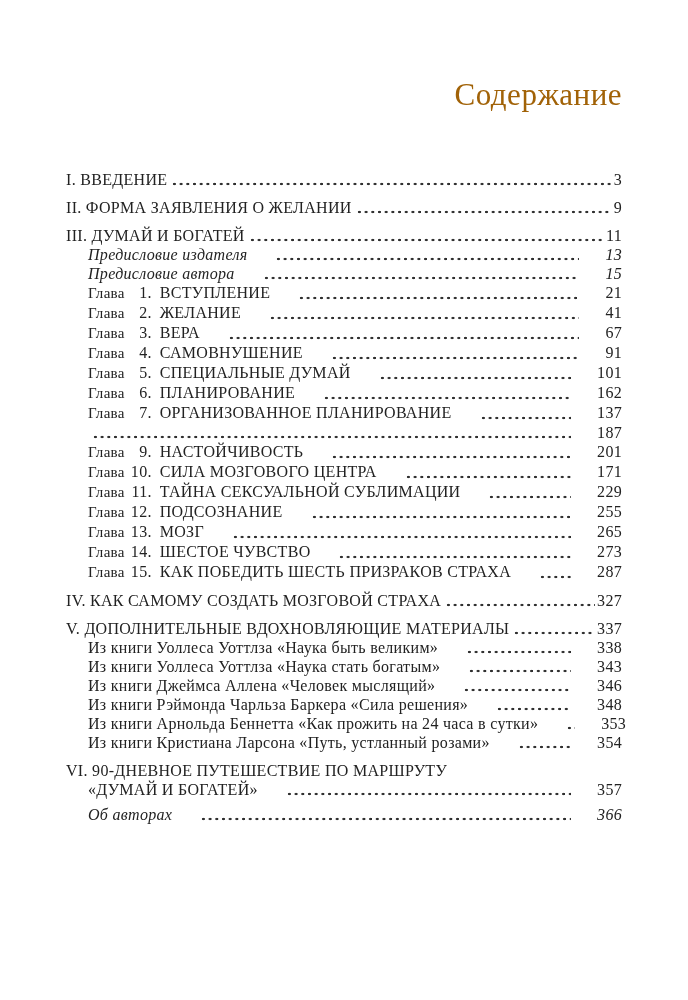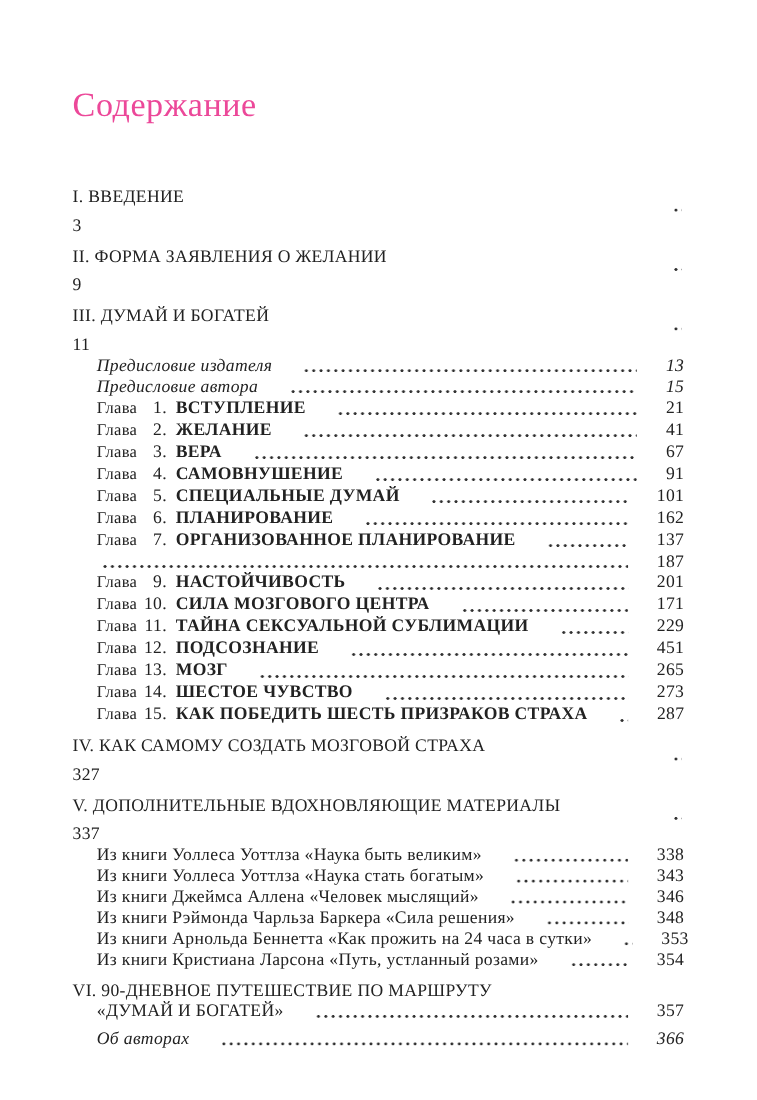--- a/index.html
+++ b/index.html
@@ -18,36 +18,36 @@
     box-sizing: border-box;
     width: 688px;
     height: 1000px;
     padding: 78px 66px 0 66px;
   }
   .title {
     margin: 0 0 58px 0;
     font-size: 31px;
     line-height: 34px;
     font-weight: 400;
-    text-align: left;
+    text-align: right;
     letter-spacing: 0.5px;
-    color: #ec4899;
+    color: #a16207;
   }
   .toc {
     display: block;
   }
   .row {
     display: flex;
     align-items: baseline;
     font-size: 16px;
     line-height: 19px;
     letter-spacing: 0.3px;
     white-space: nowrap;
   }
-  .row.section { margin-top: 9px; flex-direction: column; }
+  .row.section { margin-top: 9px; }
   .row.about   { margin-top: 6px; }
   .row.indent  { padding-left: 22px; gap: 24px; }
   .row.italic  { font-style: italic; }
   .label { flex: 0 0 auto; }
   .pagenum { flex: 0 0 auto; }
   .leader {
     flex: 1 1 auto;
     min-width: 8px;
     align-self: flex-end;
     height: 4px;
@@ -56,21 +56,21 @@
     background-size: 6.7px 4px;
     background-repeat: repeat-x;
     background-position: left bottom;
   }
   .chword { font-size: 15px; }
   .chnum {
     display: inline-block;
     width: 27px;
     text-align: right;
   }
-  .chtitle { margin-left: 8px; font-weight: bold; }
+  .chtitle { margin-left: 8px; }
 </style>
 </head>
 <body>
 
 <div class="page">
   <h1 class="title">Содержание</h1>
   <nav class="toc" id="toc">
   <div class="row section">
     <span class="label">I. ВВЕДЕНИЕ</span>
     <span class="leader"></span>
@@ -162,21 +162,21 @@
 
   <div class="row indent">
     <span class="label"><span class="chword">Глава</span><span class="chnum">11.</span><span class="chtitle">ТАЙНА СЕКСУАЛЬНОЙ СУБЛИМАЦИИ</span></span>
     <span class="leader"></span>
     <span class="pagenum">229</span>
   </div>
 
   <div class="row indent">
     <span class="label"><span class="chword">Глава</span><span class="chnum">12.</span><span class="chtitle">ПОДСОЗНАНИЕ</span></span>
     <span class="leader"></span>
-    <span class="pagenum">451</span>
+    <span class="pagenum">255</span>
   </div>
 
   <div class="row indent">
     <span class="label"><span class="chword">Глава</span><span class="chnum">13.</span><span class="chtitle">МОЗГ</span></span>
     <span class="leader"></span>
     <span class="pagenum">265</span>
   </div>
 
   <div class="row indent">
     <span class="label"><span class="chword">Глава</span><span class="chnum">14.</span><span class="chtitle">ШЕСТОЕ ЧУВСТВО</span></span>

